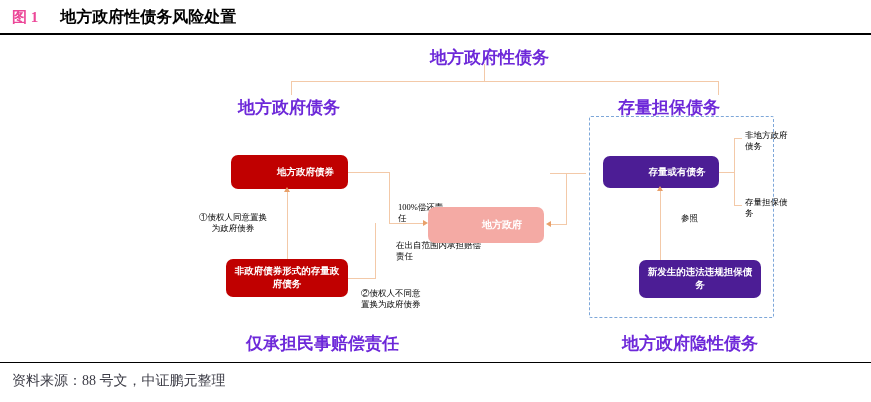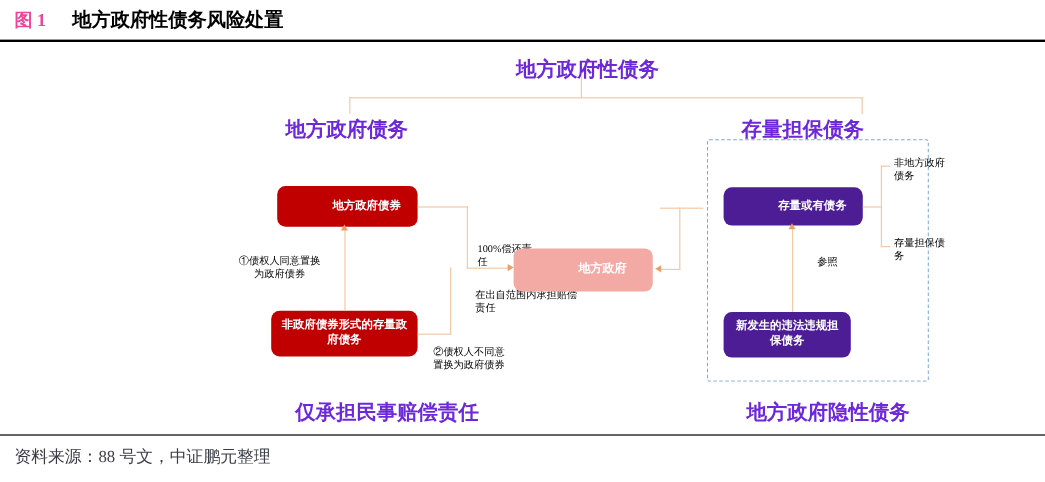--- a/index.html
+++ b/index.html
@@ -156,21 +156,21 @@
     <div class="ln h" style="left:734px;top:104px;width:8px;"></div>
     <div class="ln h" style="left:734px;top:171px;width:8px;"></div>
 
     <div class="ann w46" style="left:745px;top:96px;">非地方政府债务</div>
     <div class="ann w46" style="left:745px;top:163px;">存量担保债务</div>
 
     <div class="ln v" style="left:660px;top:156px;height:70px;"></div>
     <div class="arw up" style="left:657px;top:152px;"></div>
     <div class="ann" style="left:681px;top:179px;">参照</div>
 
-    <div class="box blue" style="left:603px;top:226px;width:106px;height:38px;padding:0 6px;">
+    <div class="box blue" style="left:639px;top:226px;width:122px;height:38px;padding:0 6px;">
       <span>新发生的违法违规担保债务</span>
     </div>
 
     <div class="txt" style="left:246px;top:298px;">仅承担民事赔偿责任</div>
     <div class="txt" style="left:622px;top:298px;">地方政府隐性债务</div>
 
   </div>
 
   <div class="rule bottom"></div>
   <div class="src">资料来源：88 号文，中证鹏元整理</div>

